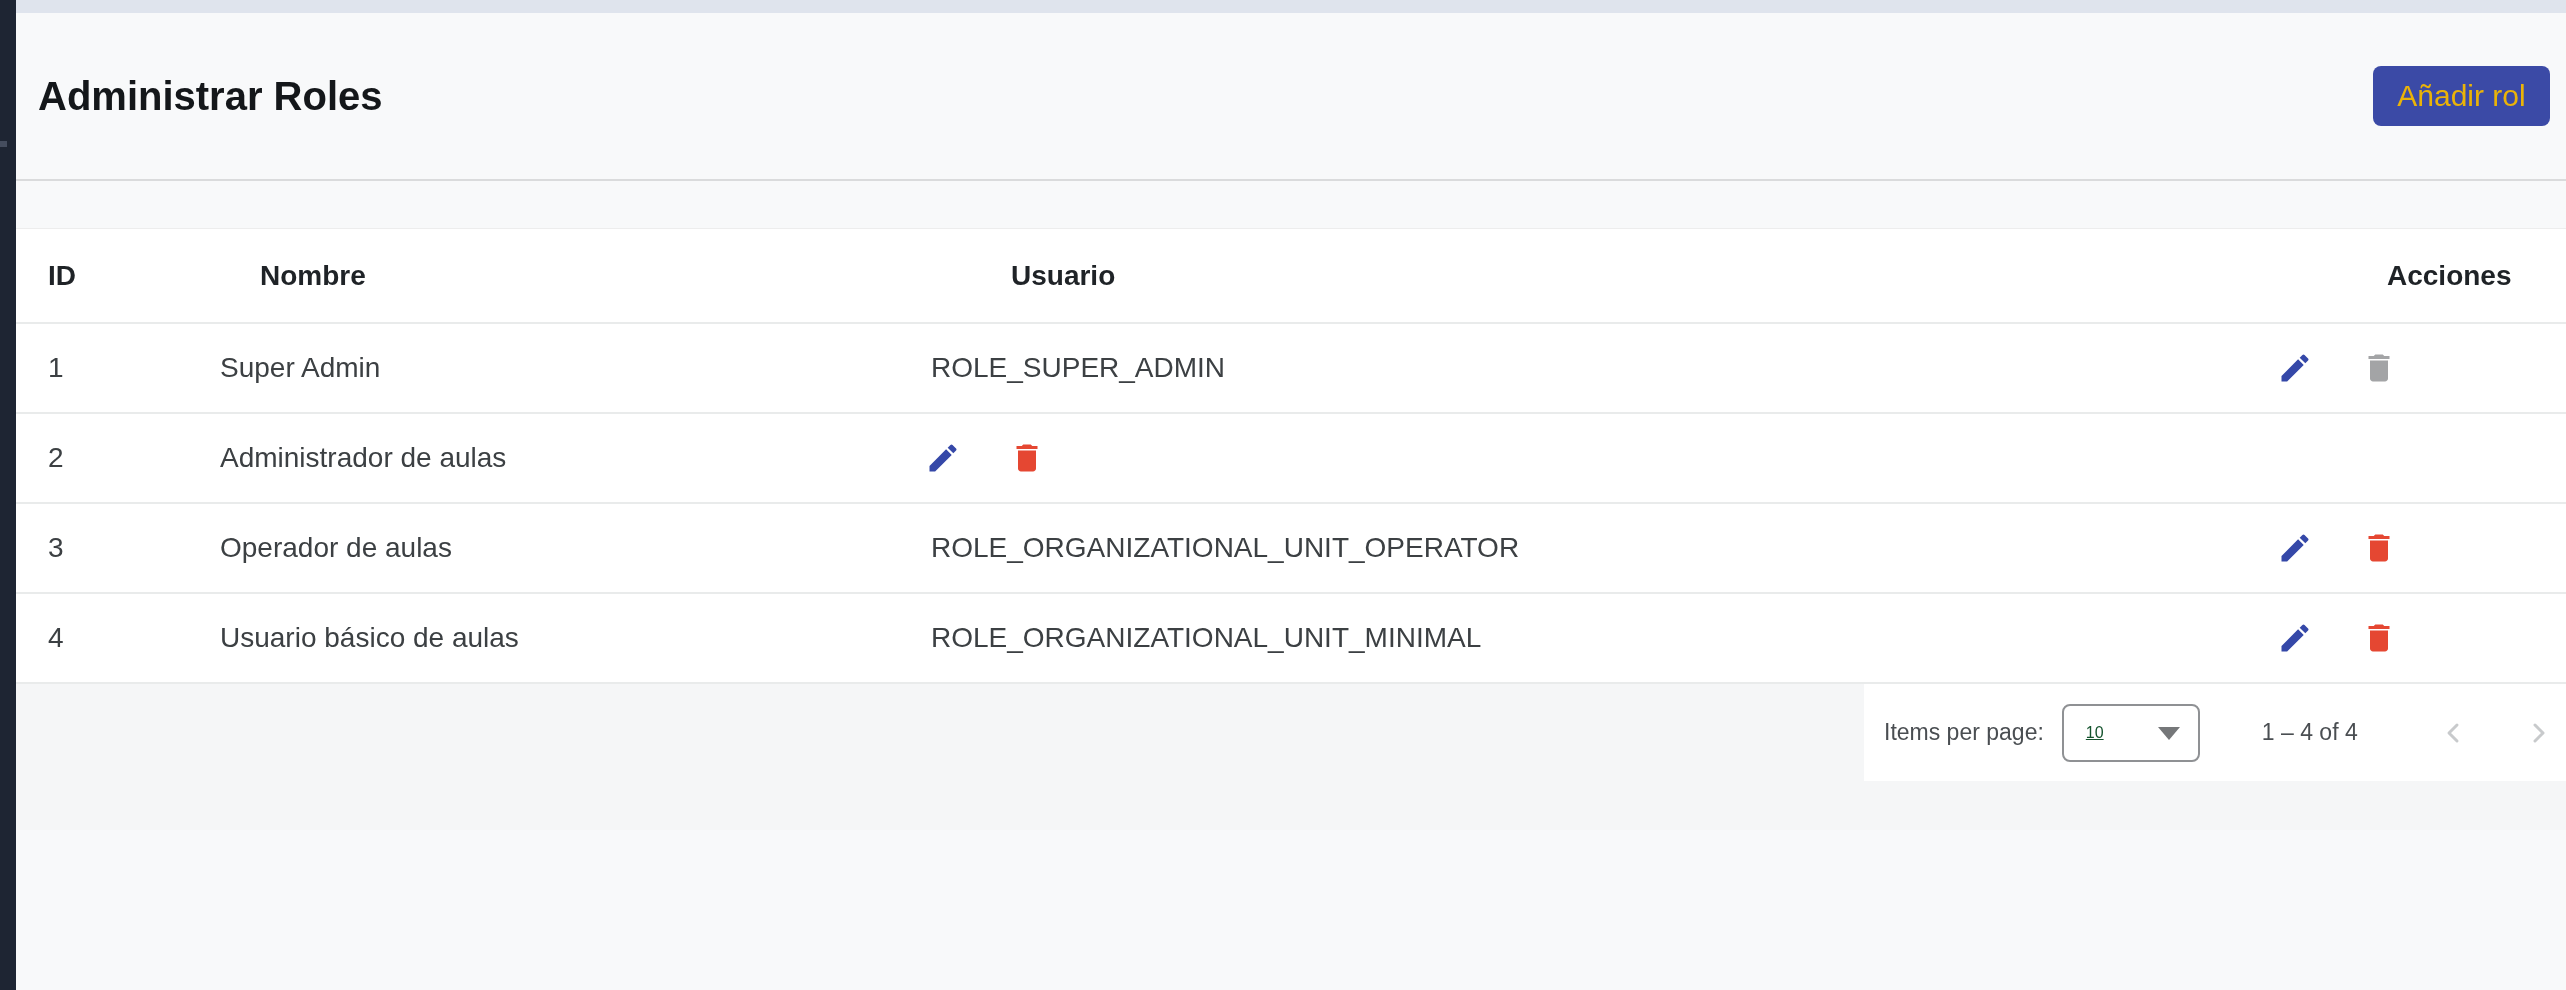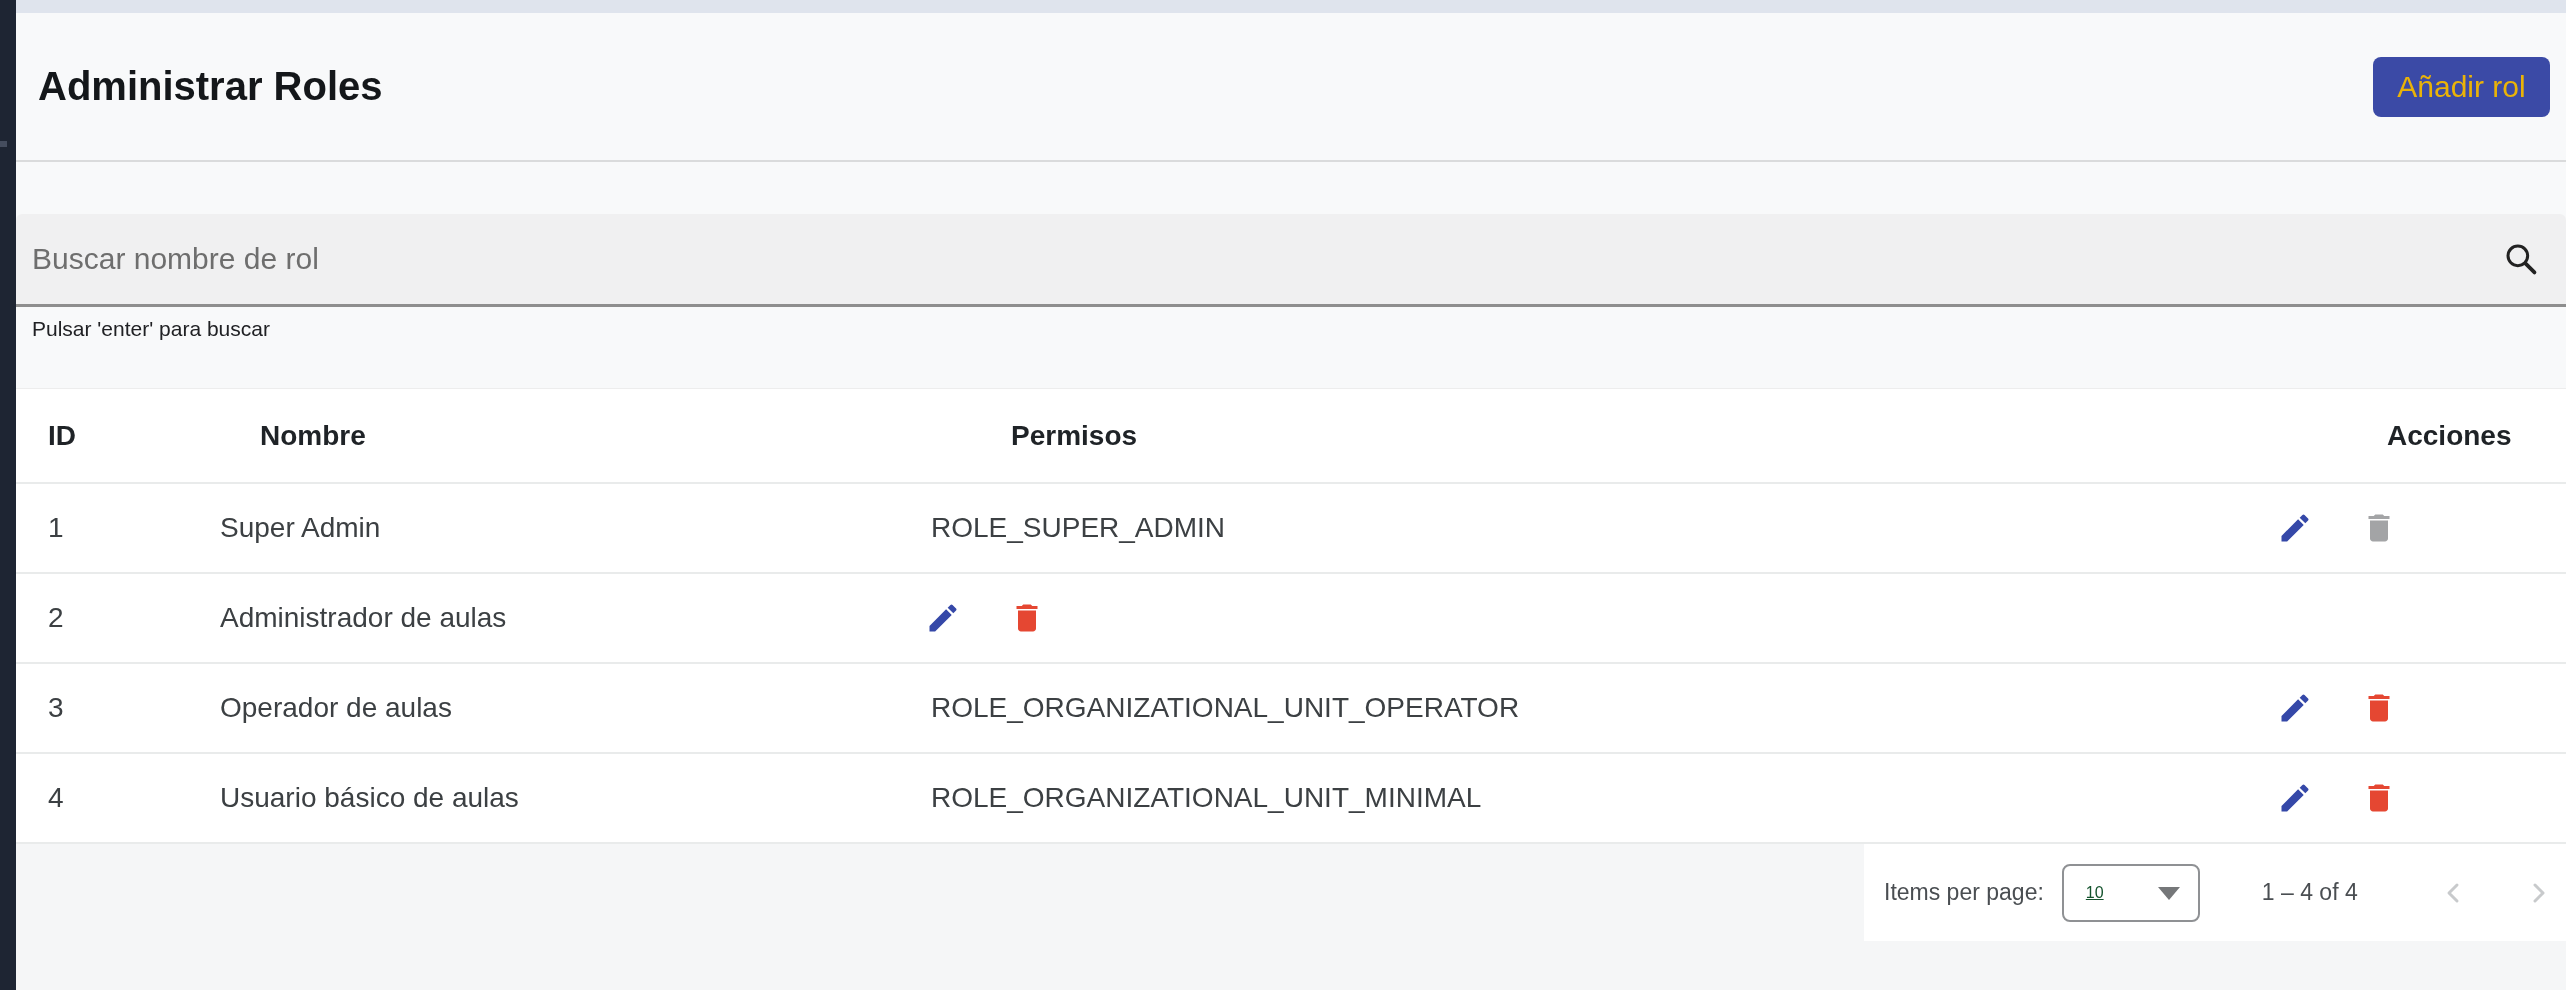--- a/index.html
+++ b/index.html
@@ -13,21 +13,21 @@
   
   .left-strip{position:absolute;left:0;top:0;width:16px;height:990px;background:var(--sidebar);z-index:6;}
   .strip-dash{position:absolute;left:0;top:141px;width:7px;height:6px;background:#454d5e;}
 
   
   .topbar{position:absolute;left:16px;top:0;right:0;height:13px;background:var(--topbar);}
 
   .main{position:absolute;left:16px;top:13px;width:2550px;height:977px;}
 
   
-  .app-header{height:147px;display:flex;align-items:center;}
+  .app-header{height:166px;display:flex;align-items:center;}
   .page-title{margin:0 0 0 22px;font-size:40px;font-weight:bold;color:#14171a;}
   .add-btn{margin-left:auto;margin-right:16px;width:177px;height:60px;background:var(--accent);
     color:#eab308;font-size:30px;font-family:inherit;border:none;border-radius:8px;cursor:pointer;}
   .header-divider{height:2px;background:#dadbdc;}
 
   
   .search-section{padding-top:52px;}
   .search-field{position:relative;height:90px;background:#f0f0f1;border-bottom:3px solid #8e8e8e;
     border-radius:6px 6px 0 0;}
   .search-field input{position:absolute;left:0;top:0;width:100%;height:100%;box-sizing:border-box;
@@ -83,36 +83,26 @@
   <div class="topbar"></div>
 
   <div class="main">
 
     <div class="app-header">
       <h1 class="page-title">Administrar Roles</h1>
       <button class="add-btn">Añadir rol</button>
     </div>
     <div class="header-divider"></div>
 
-    <div class="search-section">
-      <div class="search-field">
-        <input type="text" placeholder="Buscar nombre de rol" style="">
-        <svg class="search-icon" viewBox="0 0 24 24">
-          <circle cx="10" cy="10" r="6.2" fill="none" stroke="#222" stroke-width="1.9"></circle>
-          <line x1="14.8" y1="14.8" x2="20.5" y2="20.5" stroke="#222" stroke-width="2.4" stroke-linecap="round"></line>
-        </svg>
-      </div>
-      <div class="search-hint">Pulsar 'enter' para buscar</div>
-    </div>
 
     <div class="table">
       <div class="trow thead">
         <div class="c-id">ID</div>
         <div class="c-nombre">Nombre</div>
-        <div class="c-permisos">Permisos</div>
+        <div class="c-permisos">Usuario</div>
         <div class="c-actions">Acciones</div>
       </div>
       <div id="table-body">
           <div class="trow">
             <div class="c-id">1</div>
             <div class="c-nombre">Super Admin</div>
             <div class="c-permisos">ROLE_SUPER_ADMIN</div>
             <div class="c-actions">
               <button class="icon-btn edit">
                 <svg viewBox="0 0 24 24">

